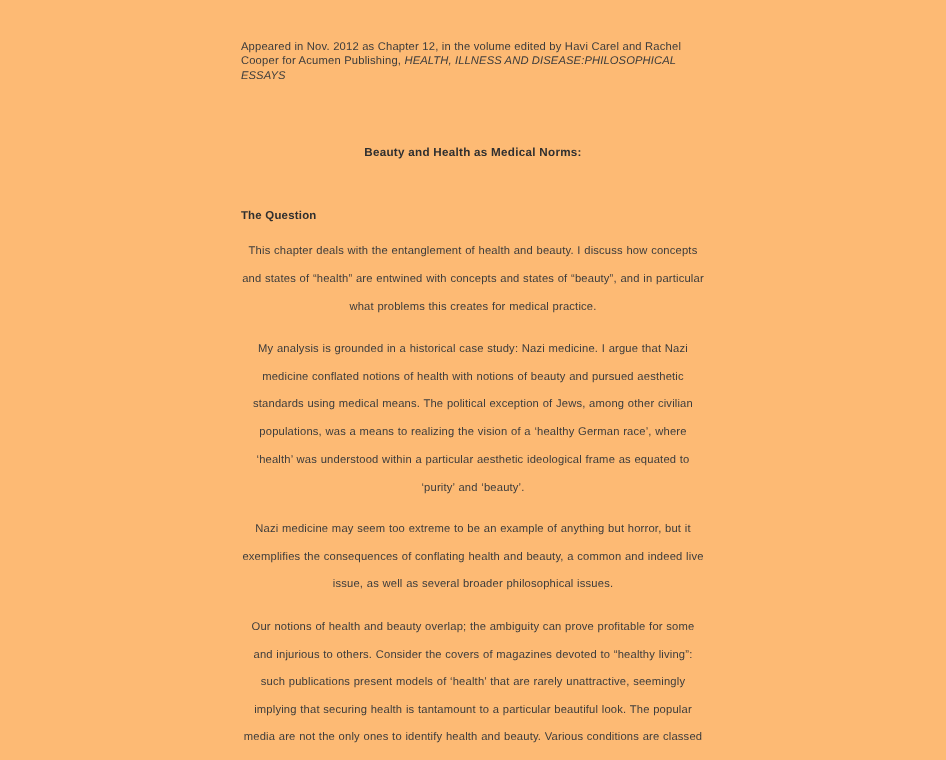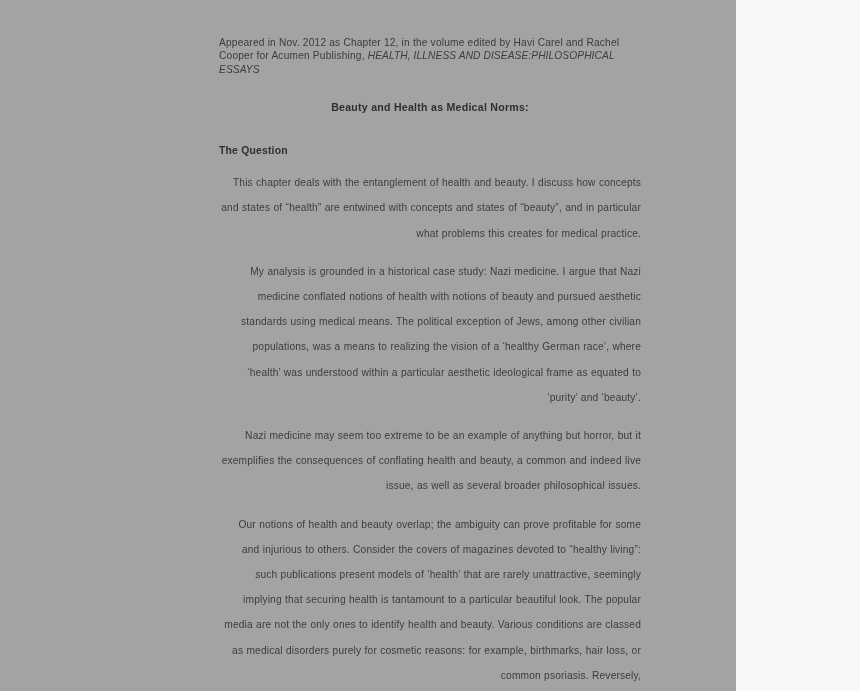--- a/index.html
+++ b/index.html
@@ -11,23 +11,23 @@
     width: 860px;
     height: 691px;
     background: #f7f7f7;
     font-family: "Liberation Sans", sans-serif;
     color: #3c3c3c;
     overflow: hidden;
   }
 
   .page {
     position: relative;
-    width: 736px;
+    width: 860px;
     height: 691px;
-    background: #a3a3a3;
+    background: #fdba74;
   }
 
   .content {
     position: absolute;
     left: 219px;
     top: 0;
     width: 422px;
   }
 
   
@@ -39,21 +39,21 @@
     letter-spacing: 0.18px;
     text-align: left;
   }
   .provenance .vol-title {
     font-style: italic;
     letter-spacing: 0.1px;
   }
 
   
   .title-block {
-    margin-top: 24px;
+    margin-top: 56px;
     text-align: center;
   }
   .doc-title {
     font-size: 10.6px;
     font-weight: bold;
     letter-spacing: 0.25px;
     line-height: 14px;
     color: #2f2f2f;
   }
   .doc-subtitle {
@@ -71,38 +71,38 @@
     font-size: 10.2px;
     font-weight: bold;
     letter-spacing: 0.25px;
     line-height: 14px;
     color: #2f2f2f;
     padding-left: 16px;
   }
 
   
   .section-heading {
-    margin-top: 31px;
+    margin-top: 45px;
     font-size: 10.4px;
     font-weight: bold;
     letter-spacing: 0.2px;
     color: #2f2f2f;
   }
 
   
   .body-copy {
     margin-top: 14px;
   }
   .para {
     font-size: 10.2px;
     line-height: 25.2px;
     letter-spacing: 0.16px;
     color: #3c3c3c;
     margin: 0 0 13px 0;
-    text-align: right;
+    text-align: center;
     word-spacing: 0.3px;
   }
 </style>
 </head>
 <body>
 
 <div class="page">
   <div class="content">
 
     <div class="provenance">

